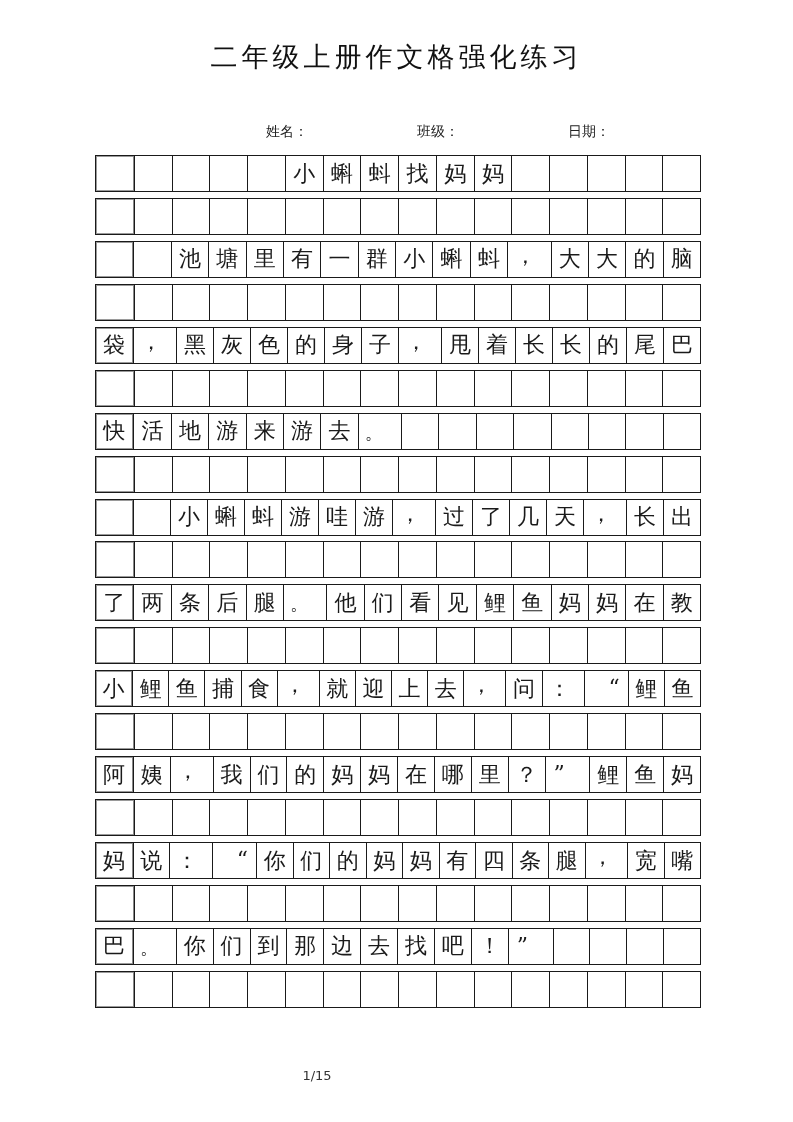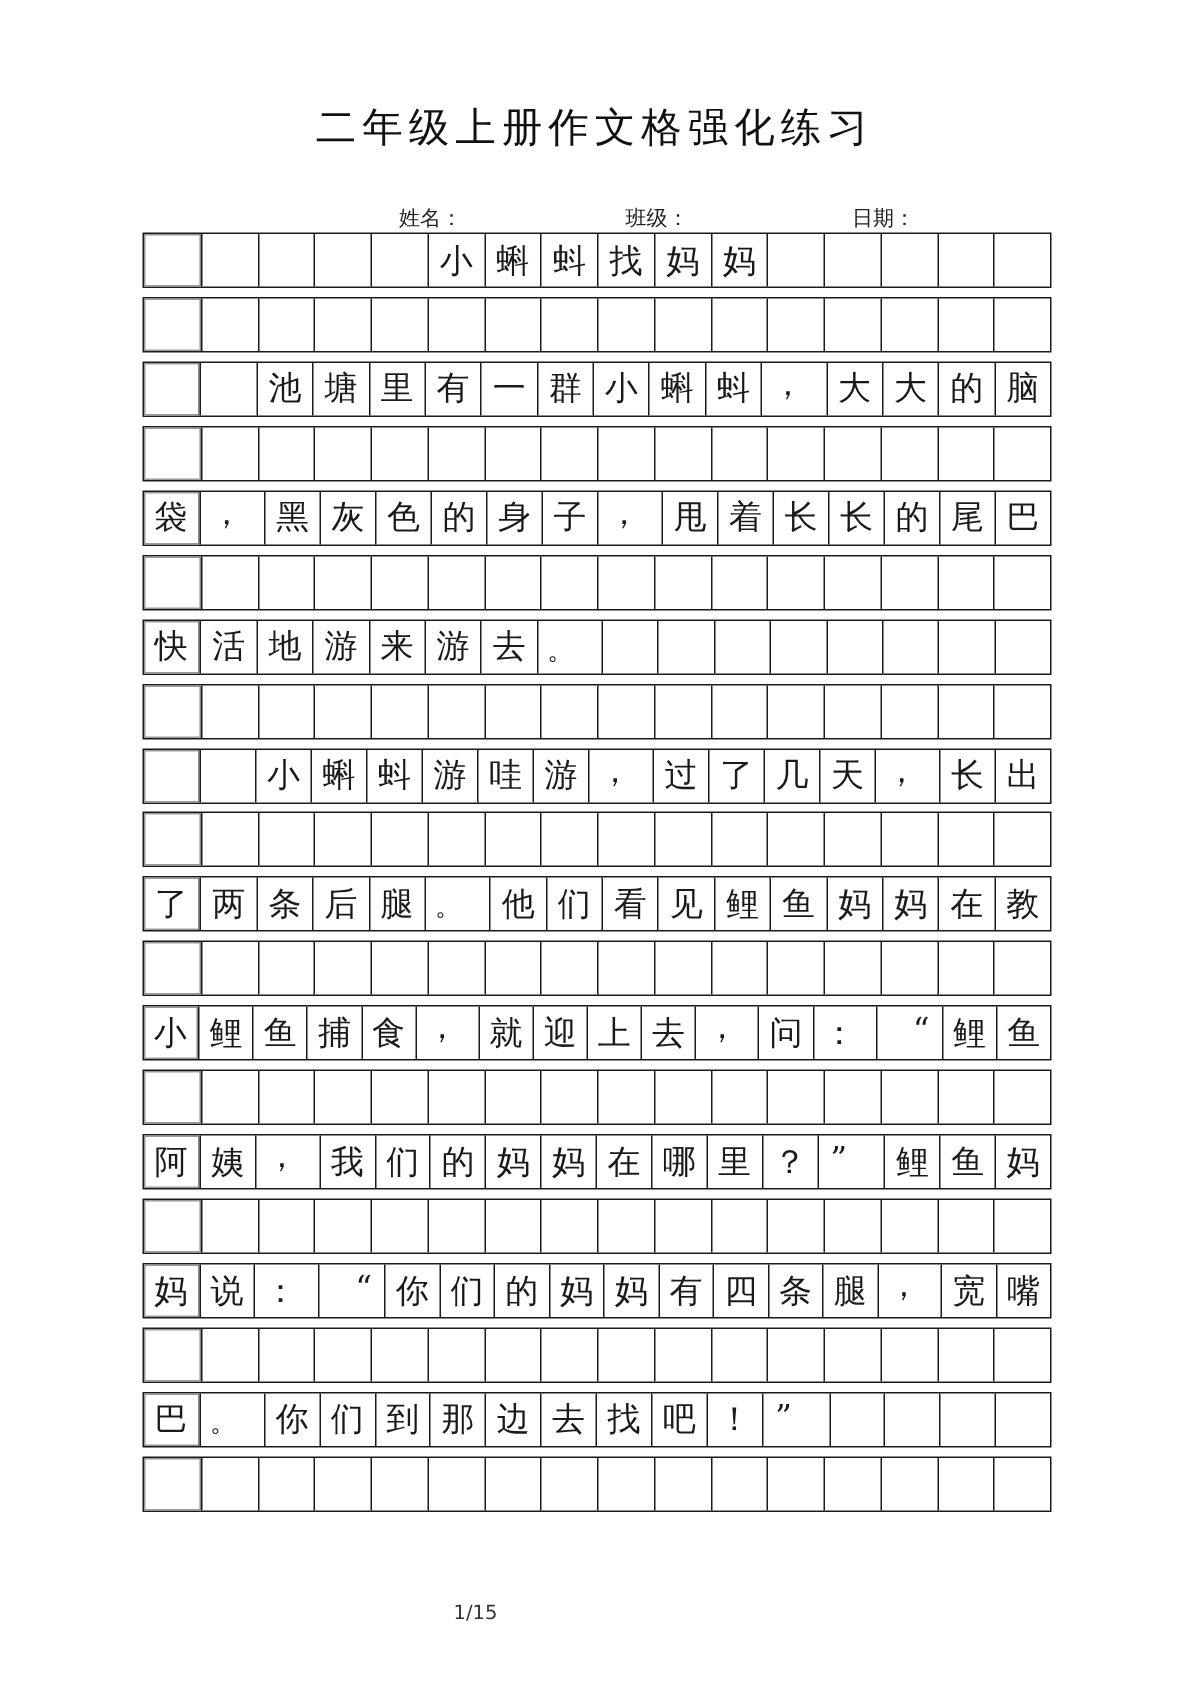--- a/index.html
+++ b/index.html
@@ -1,18 +1,18 @@
 <!DOCTYPE html>
 <html><head>
   <meta charset="utf-8">
   <style>
     html, body { margin: 0; padding: 0; background: #ffffff; }
     body { width: 793px; height: 1122px; position: relative; overflow: hidden; font-family: "DejaVu Sans", sans-serif; color: #111; }
-    .title { position: absolute; left: 0; top: 67px; width: 793px; text-align: center; font-family: "DejaVu Serif", serif; font-size: 27px; letter-spacing: 4px; color: #111; }
-    .info { position: absolute; top: 137px; font-size: 14px; color: #222; }
+    .title { position: absolute; left: 0; top: 39px; width: 793px; text-align: center; font-family: "DejaVu Serif", serif; font-size: 27px; letter-spacing: 4px; color: #111; }
+    .info { position: absolute; top: 123px; font-size: 14px; color: #222; }
     .grid { position: absolute; left: 95px; top: 155px; width: 606px; }
     .row { display: flex; height: 37px; margin-bottom: 5.95px; border: 1.5px solid #1a1a1a; box-sizing: border-box; }
     .cell { flex: 1 1 0; border-left: 1.2px solid #1a1a1a; display: flex; align-items: center; justify-content: center; font-family: "DejaVu Serif", serif; font-size: 22px; color: #1a1a1a; box-sizing: border-box; }
     .cell:first-child { border-left: none; border-right: 0.6px solid #888; box-shadow: inset 1px 1px 0 #9a9a9a, inset 0 -1px 0 #9a9a9a; }
     .cell.punct { justify-content: flex-start; padding-left: 6px; align-items: flex-end; padding-bottom: 6px; }
     .cell.period { justify-content: flex-start; padding-left: 6px; align-items: flex-end; padding-bottom: 4px; font-size: 18px; }
     .cell.colon { justify-content: flex-start; padding-left: 6px; }
     .cell.openq { align-items: flex-start; padding-top: 4px; justify-content: flex-end; padding-right: 8px; }
     .cell.closeq { align-items: flex-start; padding-top: 4px; justify-content: flex-start; padding-left: 8px; }
     .page-num { position: absolute; left: 0; top: 1068px; width: 634px; text-align: center; font-size: 13px; color: #333; font-family: "DejaVu Sans", sans-serif; }

